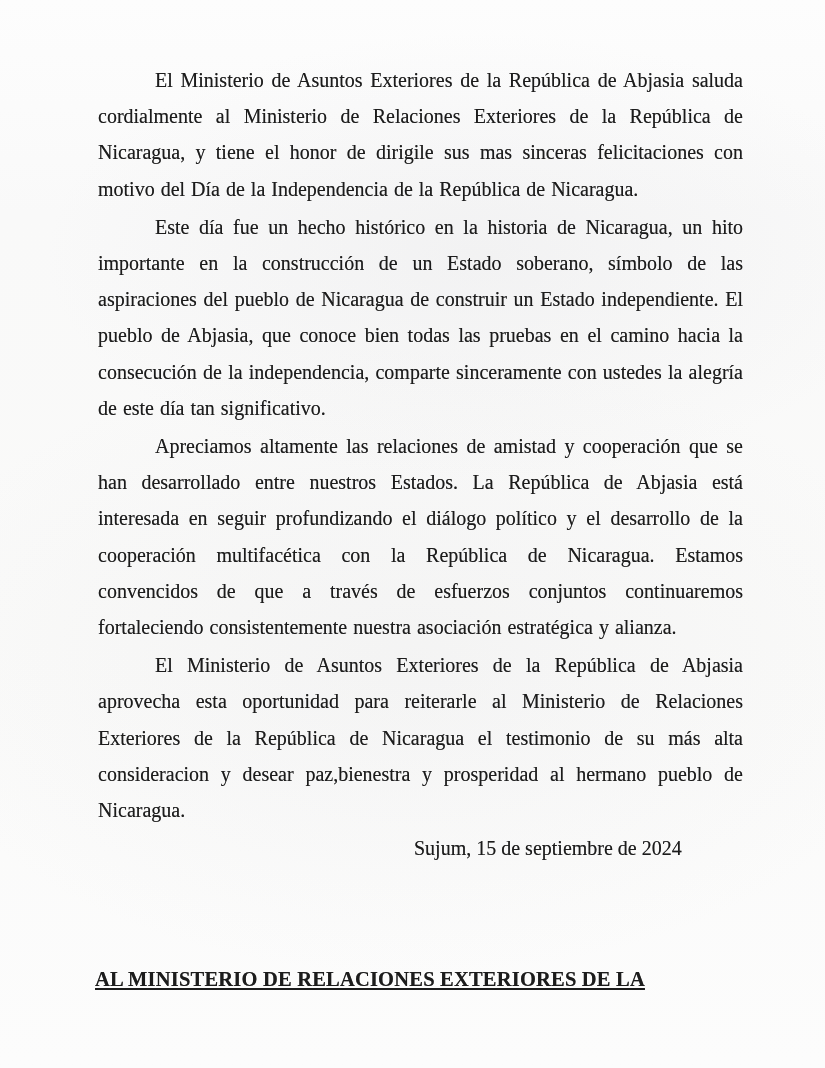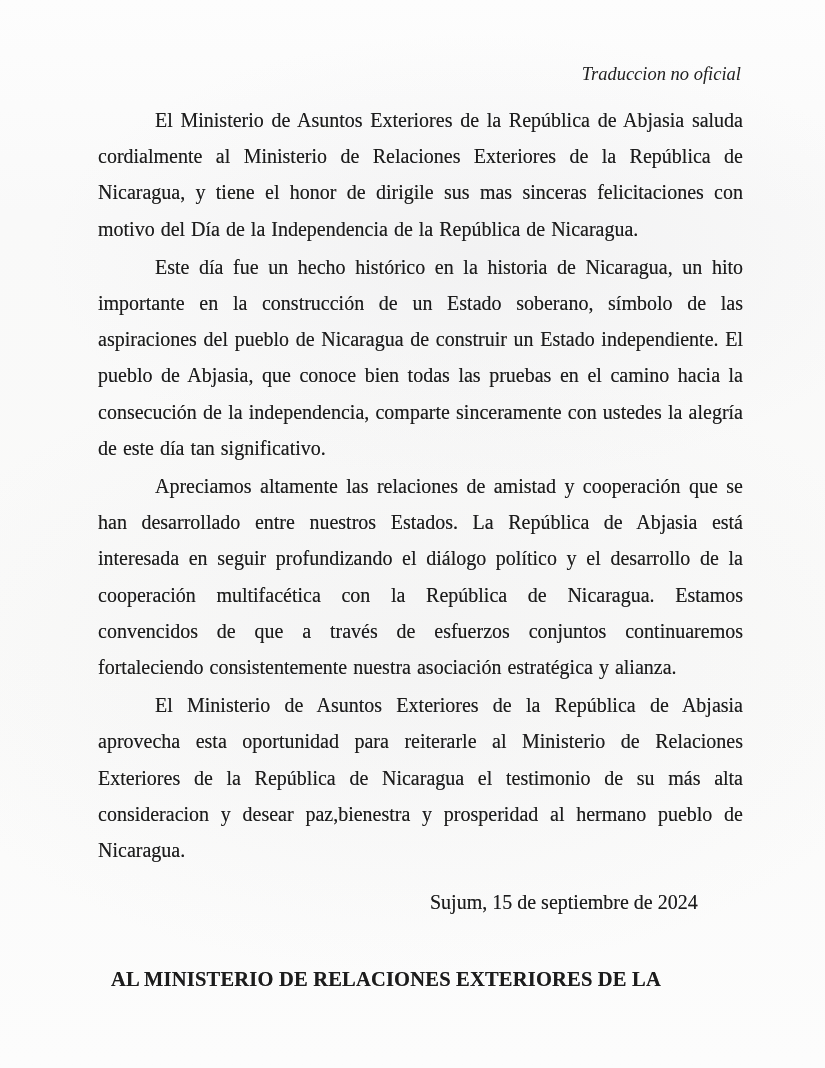--- a/index.html
+++ b/index.html
@@ -37,45 +37,45 @@
   .body-para {
     margin: 0 0 2px 0;
     text-align: justify;
     text-indent: 57px;
     font-size: 20px;
     line-height: 36.2px;
     text-shadow: 0 0 0.6px rgba(30,30,30,0.55);
     word-spacing: 1px;
   }
   .dateline {
-    margin: 16px;
+    margin: 0;
     padding-left: 316px;
     font-size: 20px;
     line-height: 36.2px;
     text-shadow: 0 0 0.6px rgba(30,30,30,0.55);
   }
   .addressee {
     position: absolute;
-    left: 111px;
+    left: 95px;
     top: 963px;
     width: 560px;
     font-weight: bold;
     font-size: 20.5px;
     line-height: 33px;
     letter-spacing: 0.2px;
     text-shadow: 0 0 0.6px rgba(30,30,30,0.6);
+    text-decoration: underline;
   }
   .addressee div { white-space: nowrap; }
 </style>
 </head>
 <body>
 
 <div class="page" style="color: rgb(28, 28, 28);">
   <div class="content">
-    <div class="translation-note">Traduccion no oficial</div>
 
     <p class="body-para">El Ministerio de Asuntos Exteriores de la República de Abjasia saluda cordialmente al Ministerio de Relaciones Exteriores de la República de Nicaragua, y tiene el honor de dirigile sus mas sinceras felicitaciones con motivo del Día de la Independencia de la República de Nicaragua.</p>
 
     <p class="body-para">Este día fue un hecho histórico en la historia de Nicaragua, un hito importante en la construcción de un Estado soberano, símbolo de las aspiraciones del pueblo de Nicaragua de construir un Estado independiente. El pueblo de Abjasia, que conoce bien todas las pruebas en el camino hacia la consecución de la independencia, comparte sinceramente con ustedes la alegría de este día tan significativo.</p>
 
     <p class="body-para">Apreciamos altamente las relaciones de amistad y cooperación que se han desarrollado entre nuestros Estados. La República de Abjasia está interesada en seguir profundizando el diálogo político y el desarrollo de la cooperación multifacética con la República de Nicaragua. Estamos convencidos de que a través de esfuerzos conjuntos continuaremos fortaleciendo consistentemente nuestra asociación estratégica y alianza.</p>
 
     <p class="body-para">El Ministerio de Asuntos Exteriores de la República de Abjasia aprovecha esta oportunidad para reiterarle al Ministerio de Relaciones Exteriores de la República de Nicaragua el testimonio de su más alta consideracion y desear paz,bienestra y prosperidad al hermano pueblo de Nicaragua.</p>
 
     <p class="dateline">Sujum, 15 de septiembre de 2024</p>

